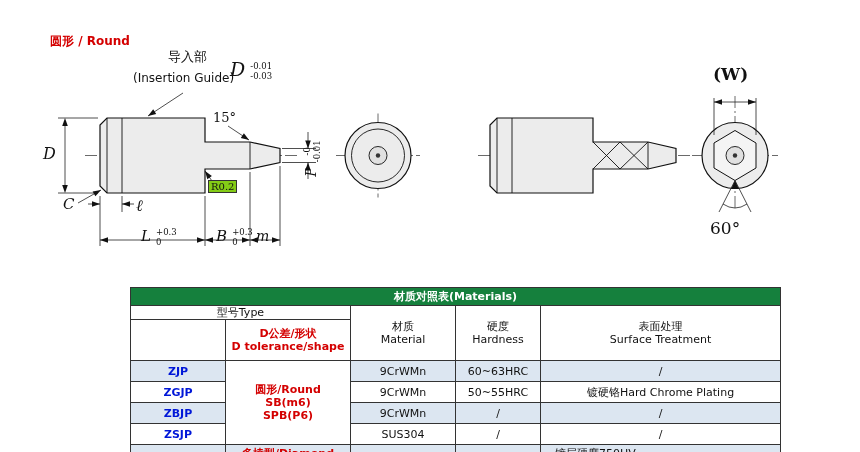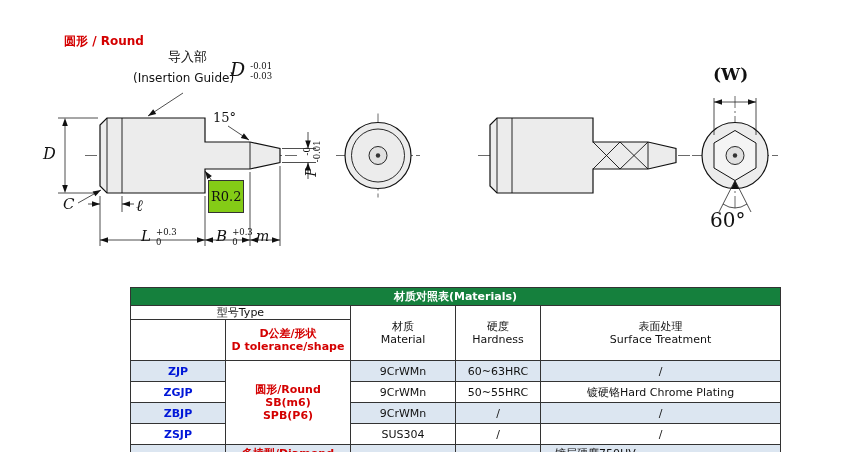--- a/index.html
+++ b/index.html
@@ -7,21 +7,21 @@
   .stage { position:relative; width:860px; height:452px; background:#fff; overflow:hidden; }
   .abs { position:absolute; }
   .section-title { color:#d40000; font-weight:bold; font-size:12px; white-space:nowrap; }
   .cjk { font-size:13px; color:#111; white-space:nowrap; }
   .en-note { font-size:12px; color:#111; white-space:nowrap; }
   .dim { font-family:"DejaVu Serif","Liberation Serif",serif; font-style:italic; color:#111; white-space:nowrap; }
   .num { font-family:"DejaVu Serif","Liberation Serif",serif; color:#111; white-space:nowrap; }
   .tolstack { display:inline-block; vertical-align:top; font-family:"DejaVu Serif","Liberation Serif",serif;
               font-style:normal; font-size:8.5px; line-height:10px; color:#111; }
   .tolstack span { display:block; }
-  .boxed { border:0.8px solid #333; background:#84cc16; padding:8px 2px; font-size:13px; }
+  .boxed { border:0.8px solid #333; background:#84cc16; padding:0 2px; font-size:10px; }
 
   table.materials { position:absolute; left:130px; top:287px; width:650px; border-collapse:collapse;
                     table-layout:fixed; font-size:11px; color:#111; text-align:center; }
   .materials td { border:1px solid #333; padding:0 2px; vertical-align:middle; line-height:1.2; overflow:hidden; }
   .materials tr.title-row td { background:#15803d; color:#fff; font-weight:bold; height:18px; border-color:#333; }
   .materials .h1 td { height:14px; }
   .materials .h2 td { height:41px; }
   .materials tr.data td { height:21px; }
   .two-line span { display:block; }
   .blue { color:#0017d8; font-weight:bold; }
@@ -109,21 +109,21 @@
       <path class="ext" d="M714,135 V98 M756,135 V98 M714,102 H756"></path>
       <polygon class="ah" points="714,102 722,99.2 722,104.8"></polygon>
       <polygon class="ah" points="756,102 748,99.2 748,104.8"></polygon>
 
       <path class="ext" d="M735,180.5 L719,212 M735,180.5 L751,212"></path>
       <path class="ext" d="M723,204 Q735,212 747,204"></path>
       <polygon class="ah" points="735,180.5 731,189 739,189"></polygon>
     </g>
   </svg>
 
-  <div class="abs section-title" style="left:64px;top:33px">圆形 / Round</div>
+  <div class="abs section-title" style="left:50px;top:33px">圆形 / Round</div>
   <div class="abs cjk" style="left:168px;top:48px">导入部</div>
   <div class="abs en-note" style="left:133px;top:71px">(Insertion Guide)</div>
 
   <div class="abs" style="left:230px;top:58px">
     <span class="dim" style="font-size:19px">D</span>
     <span class="tolstack" style="margin-top:3px">
       <span>-0.01</span>
       <span>-0.03</span>
     </span>
   </div>
@@ -155,21 +155,21 @@
     <span class="dim" style="font-size:14px">P</span>
     <span class="tolstack" style="margin-top:1px">
       <span>-0</span>
       <span>-0.01</span>
     </span>
   </div>
 
   <div class="abs num boxed" style="left:208px;top:180px">R0.2</div>
 
   <div class="abs num" style="left:713px;top:64px;font-size:17px;font-weight:bold">(W)</div>
-  <div class="abs num" style="left:710px;top:208px;font-size:20px">60°</div>
+  <div class="abs num" style="left:710px;top:218px;font-size:17px">60°</div>
 
   <table class="materials">
     <colgroup>
       <col style="width:95px">
         <col style="width:125px">
         <col style="width:105px">
         <col style="width:85px">
         <col style="width:240px">
     </colgroup>
     <tbody>

